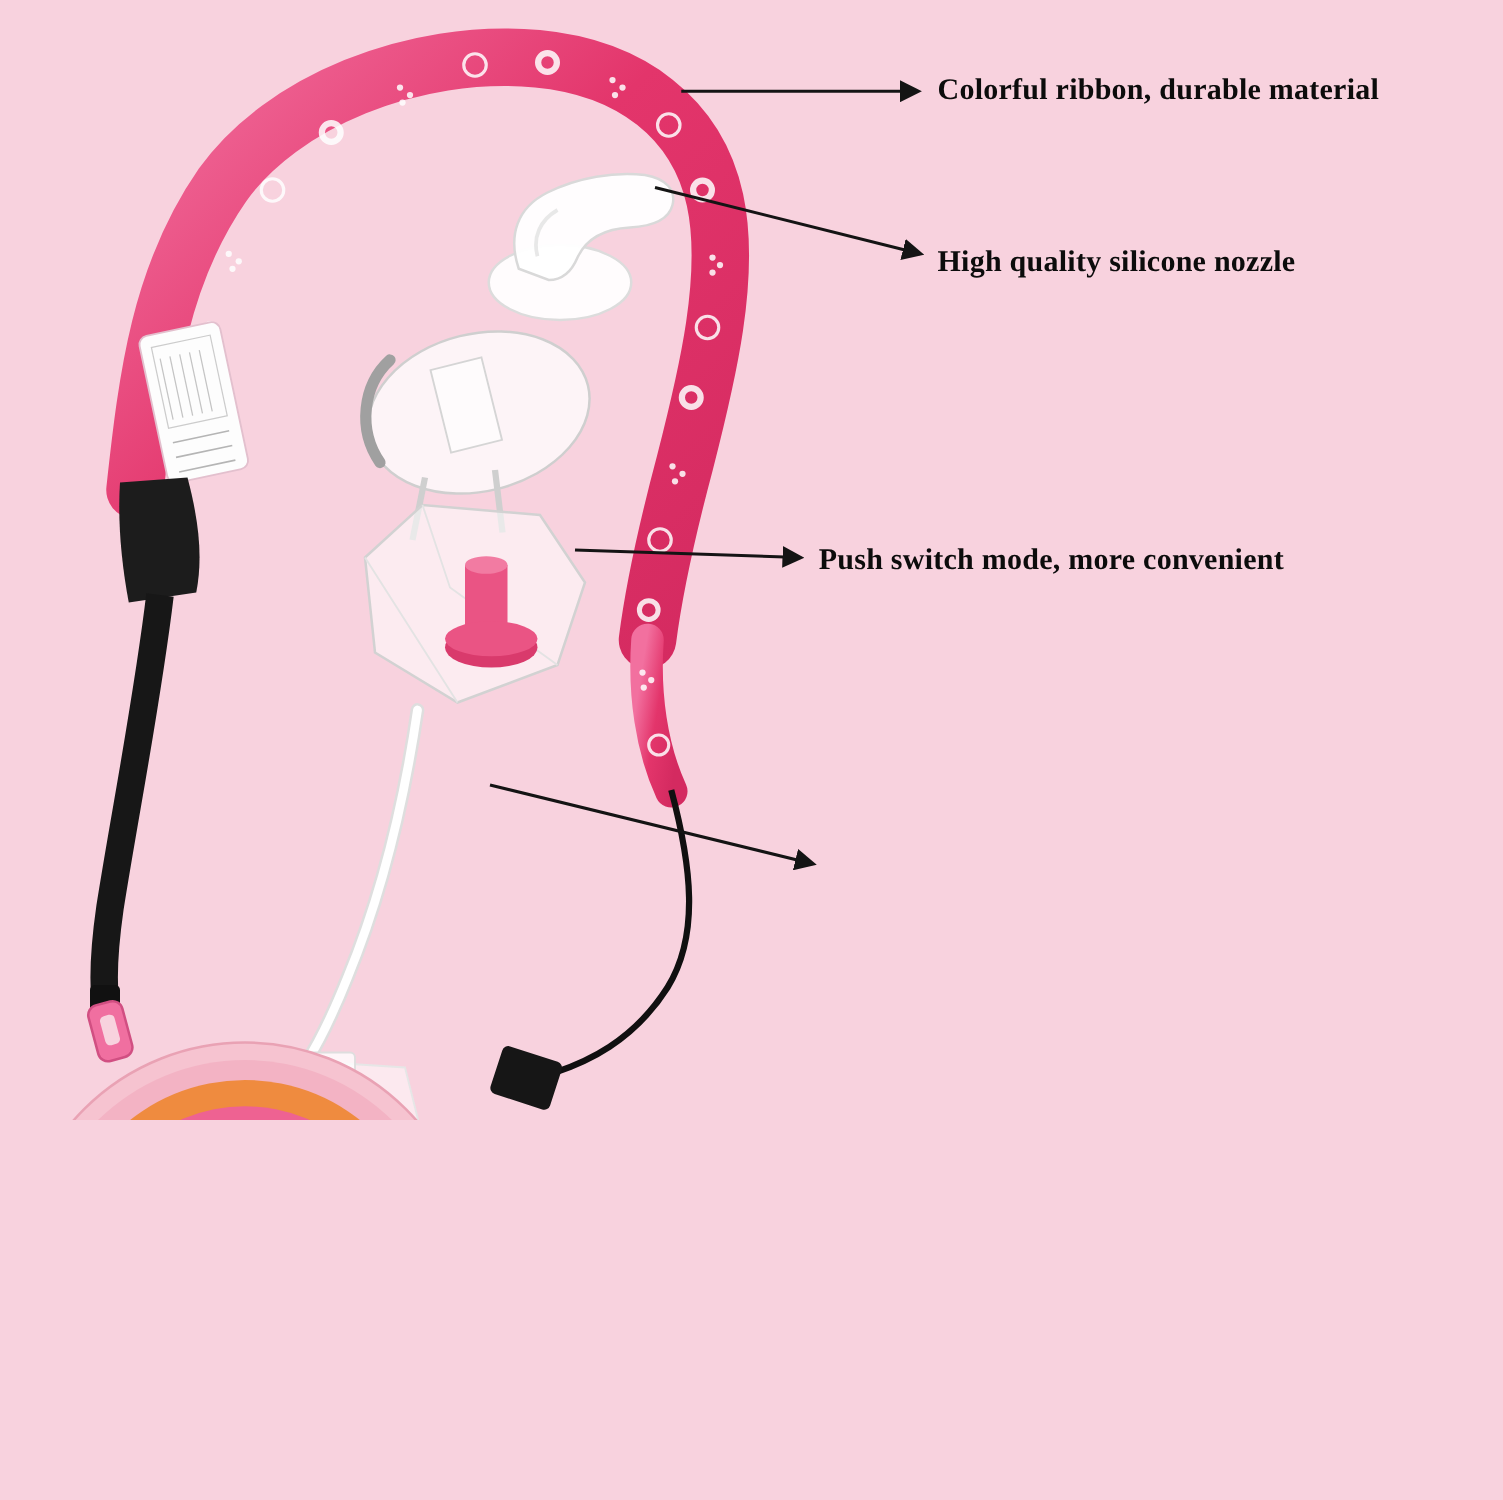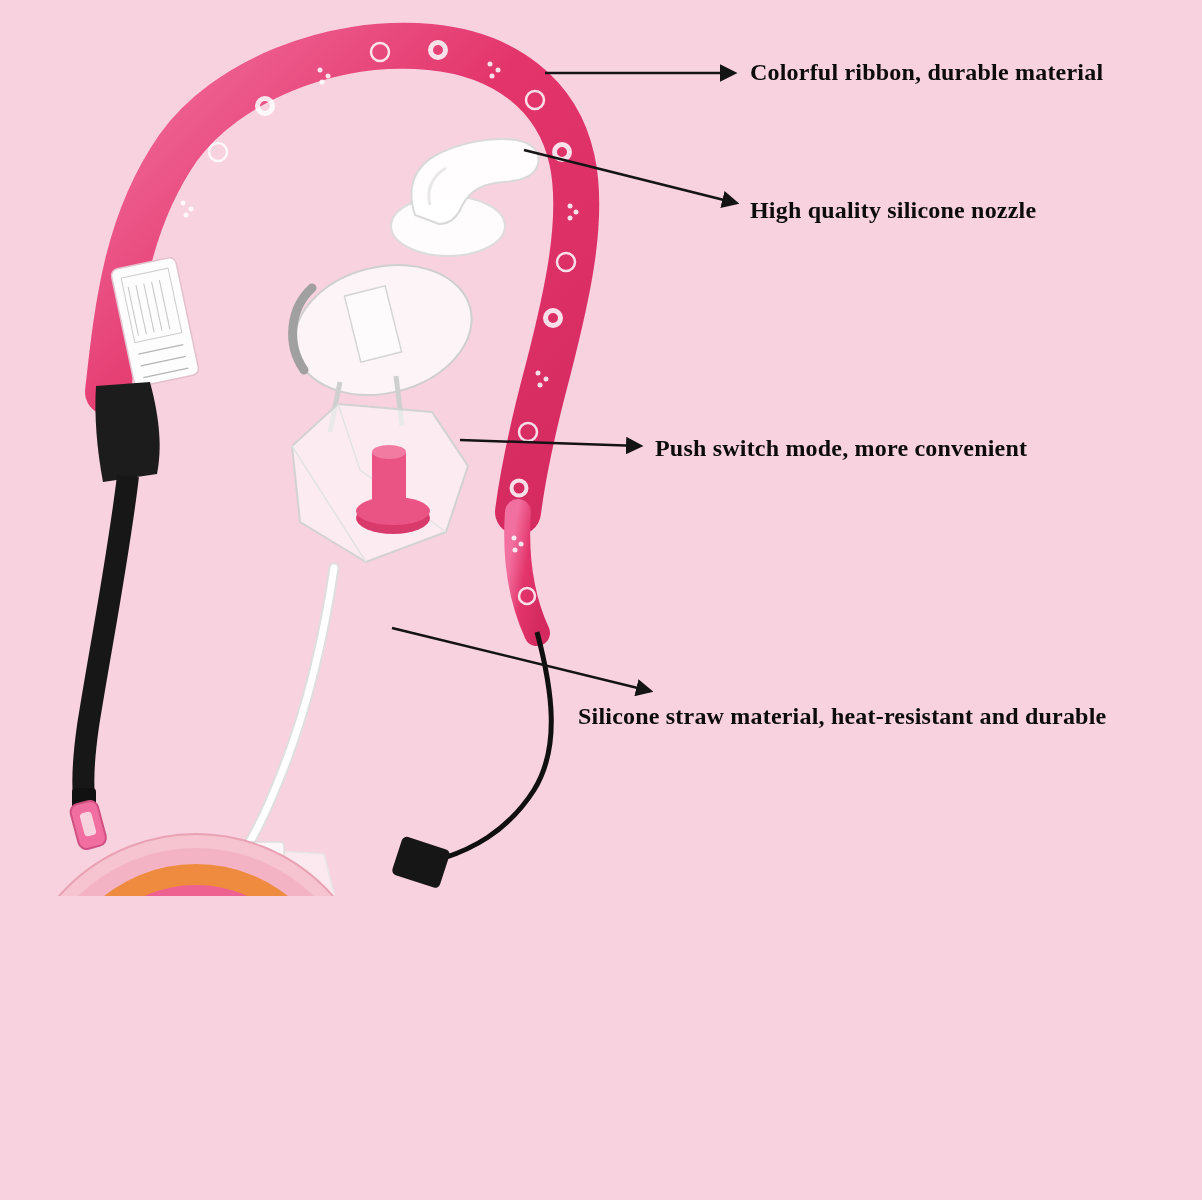--- a/index.html
+++ b/index.html
@@ -245,15 +245,14 @@
     <line x1="524" y1="150" x2="736" y2="203" marker-end="url(#arrow)"></line>
     <line x1="460" y1="440" x2="640" y2="446" marker-end="url(#arrow)"></line>
     <line x1="392" y1="628" x2="650" y2="691" marker-end="url(#arrow)"></line>
     <line x1="205" y1="997" x2="532" y2="1005" marker-end="url(#arrow)"></line>
   </g>
 </svg>
 
   <div class="label" id="lbl-ribbon">Colorful ribbon, durable material</div>
   <div class="label" id="lbl-switch">Push switch mode, more convenient</div>
   <div class="label" id="lbl-nozzle">High quality silicone nozzle</div>
-  <div class="label" id="lbl-straw">Silicone straw material, heat-resistant and durable</div>
 
 </div>
 
 </body></html>

